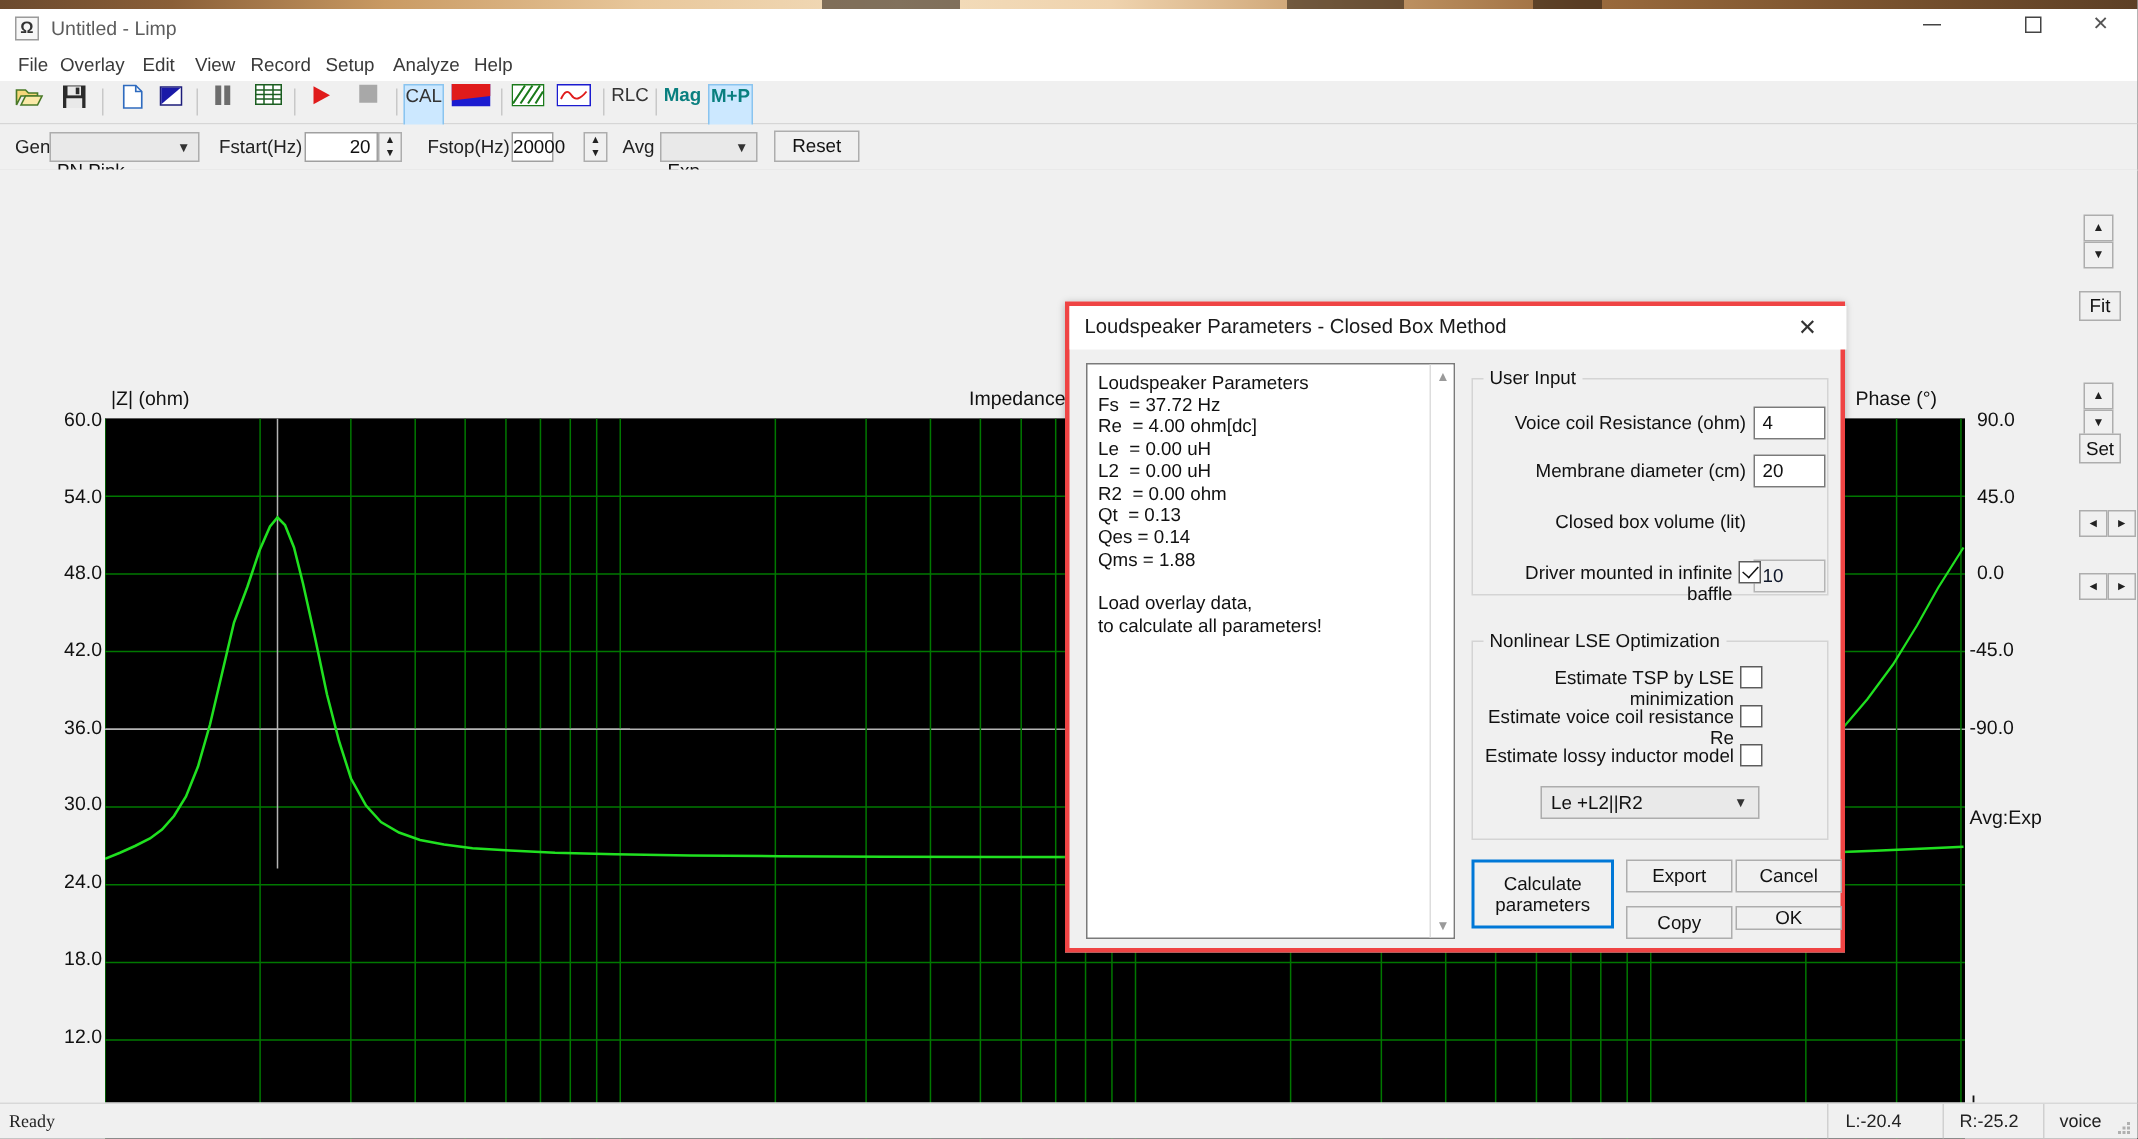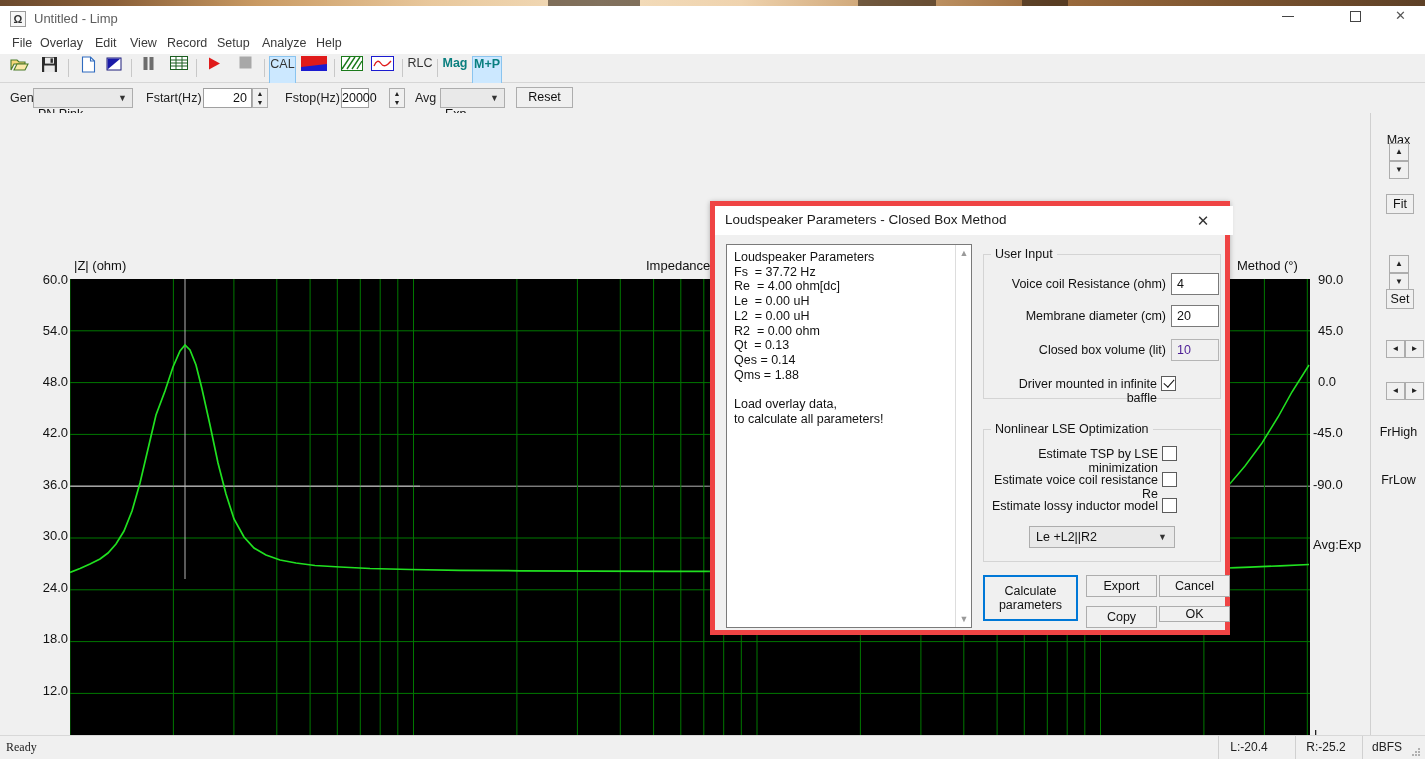--- a/index.html
+++ b/index.html
@@ -97,21 +97,21 @@
   
   .statusbar{position:absolute;left:0;top:735px;width:1425px;height:24px;
     background:#f0f0f0;border-top:1px solid #d8d8d8;}
   .sb-ready{position:absolute;left:6px;top:4px;font-size:12px;color:#222;font-family:Liberation Serif, serif;}
   .sb-cell{position:absolute;top:0px;height:23px;line-height:23px;font-size:12px;
     color:#222;text-align:center;border-left:1px solid #d0d0d0;}
   .sb-grip{position:absolute;right:3px;bottom:2px;width:12px;height:12px;}
 
   
   .dialog{position:absolute;left:710px;top:201px;width:520px;height:434px;
-    background:#f0f0f0;border:5px solid #ef4444;box-sizing:border-box;
+    background:#f0f0f0;border:3px solid #ef4444;box-sizing:border-box;
     box-shadow:0 1px 5px rgba(0,0,0,.28);}
   .dlg-title{position:absolute;left:0;top:0;width:518px;height:29px;background:#fff;}
   .dlg-title .t{position:absolute;left:10px;top:6px;font-size:13.5px;color:#1a1a1a;}
   .dlg-close{position:absolute;right:0;top:0;width:44px;height:29px;text-align:center;
     line-height:29px;font-size:15px;color:#333;cursor:default;}
   .listbox{position:absolute;left:11px;top:38px;width:246px;height:384px;background:#fff;
     border:1px solid #7a7a7a;box-sizing:border-box;overflow:hidden;}
   .listbox .inner{position:absolute;left:7px;top:5px;width:215px;font-size:12.5px;
     line-height:14.7px;color:#111;white-space:pre;}
   .lb-scroll{position:absolute;right:0;top:0;width:16px;height:382px;background:#fff;
@@ -119,21 +119,21 @@
   .lb-scroll .ar{position:absolute;left:0;width:16px;height:16px;text-align:center;
     line-height:16px;font-size:9px;color:#9a9a9a;cursor:default;}
   .lb-scroll .ar.up{top:0;} .lb-scroll .ar.dn{bottom:0;}
 
   .group{position:absolute;border:1px solid #d4d4d4;box-sizing:border-box;}
   .group > .gt{position:absolute;left:7px;top:-8px;background:#f0f0f0;padding:0 4px;
     font-size:12.5px;color:#111;}
   .frow{position:absolute;font-size:12.5px;color:#111;text-align:right;}
   .tinput{position:absolute;height:22px;background:#fff;border:1px solid #7a7a7a;
     box-sizing:border-box;font-size:12.5px;line-height:20px;padding-left:5px;color:#111;}
-  .tinput.dis{background:#f0f0f0;color:#4c1d95;border-color:#b5b5b5;}
+  .tinput.dis{background:#f0f0f0;color:#0f172a;border-color:#b5b5b5;margin-top:36px;}
   .chk{position:absolute;width:15px;height:15px;background:#fff;border:1px solid #5c5c5c;
     box-sizing:border-box;cursor:default;}
   .chk.on::after{content:"";position:absolute;left:4px;top:0px;width:5px;height:9px;
     border:solid #111;border-width:0 1.6px 1.6px 0;transform:rotate(42deg);}
   .dcombo{position:absolute;height:22px;background:#e9e9e9;border:1px solid #adadad;
     box-sizing:border-box;font-size:12.5px;line-height:20px;color:#111;cursor:default;}
   .dcombo .dv{position:absolute;left:6px;top:0;}
   .dcombo .da{position:absolute;right:7px;top:0;font-size:9px;color:#333;}
   .dbtn{position:absolute;background:#f0f0f0;border:1px solid #adadad;box-sizing:border-box;
     font-size:12.5px;color:#111;display:flex;align-items:center;justify-content:center;
@@ -311,21 +311,21 @@
       <span class="carr">▼</span>
     </div>
 
     <div class="btn" style="left:516px;top:4px;width:57px;height:21px;line-height:19px">Reset</div>
   </div>
 
   <div class="plotwrap">
 
     <div class="ylabel-left">|Z| (ohm)</div>
     <div class="plot-title">Impedance</div>
-    <div class="ylabel-right">Method (°)</div>
+    <div class="ylabel-right">Phase (°)</div>
 
     <div class="ytick" style="top:159px">60.0</div>
     <div class="ytick" style="top:210px">54.0</div>
     <div class="ytick" style="top:261px">48.0</div>
     <div class="ytick" style="top:312px">42.0</div>
     <div class="ytick" style="top:364px">36.0</div>
     <div class="ytick" style="top:415px">30.0</div>
     <div class="ytick" style="top:467px">24.0</div>
     <div class="ytick" style="top:518px">18.0</div>
     <div class="ytick" style="top:570px">12.0</div>
@@ -403,42 +403,36 @@
                  L450,291.8 L520,292.1 L600,292.3 L690,292.4 L790,292.4
                  L880,292.3 L960,292.0 L1030,291.6 L1090,290.8 L1140,289.6
                  L1180,288.2 L1210,286.8 L1239,285.5" fill="none" stroke="#20e020" stroke-width="1.7"></path>
 
         <path d="M1158,207 L1175,187 L1192,164 L1208,138 L1222,113 L1239,86" fill="none" stroke="#20e020" stroke-width="1.5"></path>
       </svg>
     </div>
 
   </div>
 
-  <div class="sidestrip">
-    <div class="ss-lbl" style="top:20px">Max</div>
-    <div class="ss-lbl" style="top:181px">Min</div>
-    <div class="ss-lbl" style="top:312px">FrHigh</div>
-    <div class="ss-lbl" style="top:360px">FrLow</div>
-  </div>
   <div class="ss-spin" style="top:143px">▲</div>
   <div class="ss-spin" style="top:161px">▼</div>
   <div class="ss-btn" style="top:194px">Fit</div>
   <div class="ss-spin" style="top:255px">▲</div>
   <div class="ss-spin" style="top:273px">▼</div>
   <div class="ss-btn" style="top:289px">Set</div>
   <div class="ss-arrL" style="left:1386px;top:340px">◄</div>
   <div class="ss-arrR" style="left:1405px;top:340px">►</div>
   <div class="ss-arrL" style="left:1386px;top:382px">◄</div>
   <div class="ss-arrR" style="left:1405px;top:382px">►</div>
 
   <div class="statusbar">
     <div class="sb-ready">Ready</div>
     <div class="sb-cell" style="left:1218px;width:60px">L:-20.4</div>
     <div class="sb-cell" style="left:1295px;width:60px">R:-25.2</div>
-    <div class="sb-cell" style="left:1362px;width:48px">dBFS</div>
+    <div class="sb-cell" style="left:1362px;width:48px">voice</div>
     <svg class="sb-grip" viewBox="0 0 12 12">
       <g fill="#b0b0b0">
         <rect x="8" y="8" width="2" height="2"></rect>
           <rect x="5" y="8" width="2" height="2"></rect>
         <rect x="8" y="5" width="2" height="2"></rect>
           <rect x="2" y="8" width="2" height="2"></rect>
         <rect x="5" y="5" width="2" height="2"></rect>
           <rect x="8" y="2" width="2" height="2"></rect>
       </g>
     </svg>

